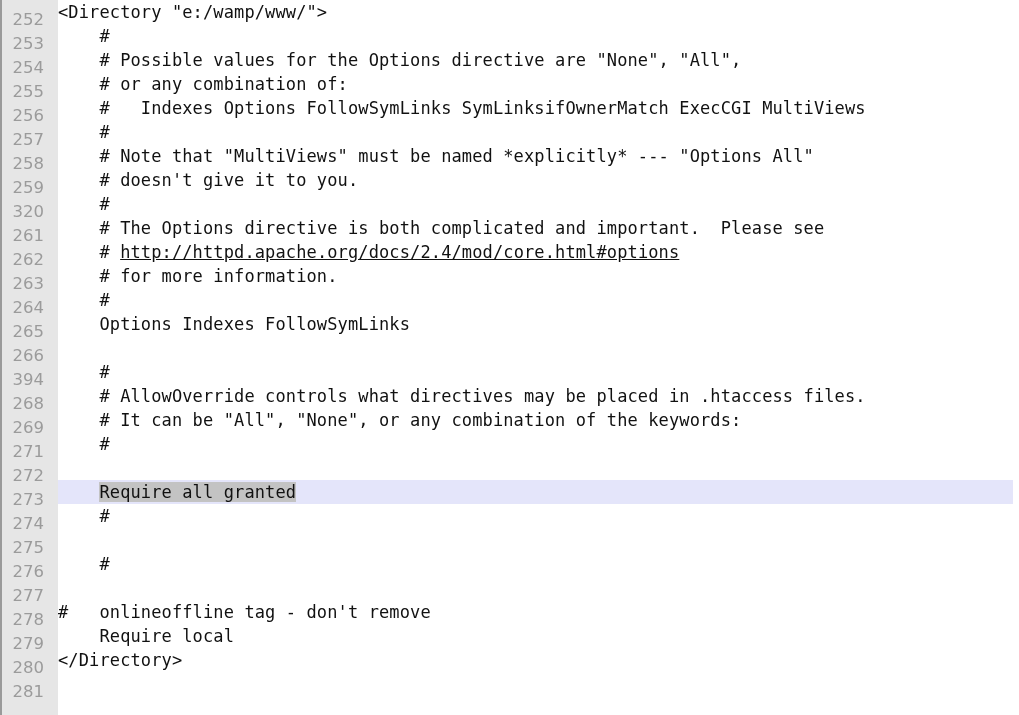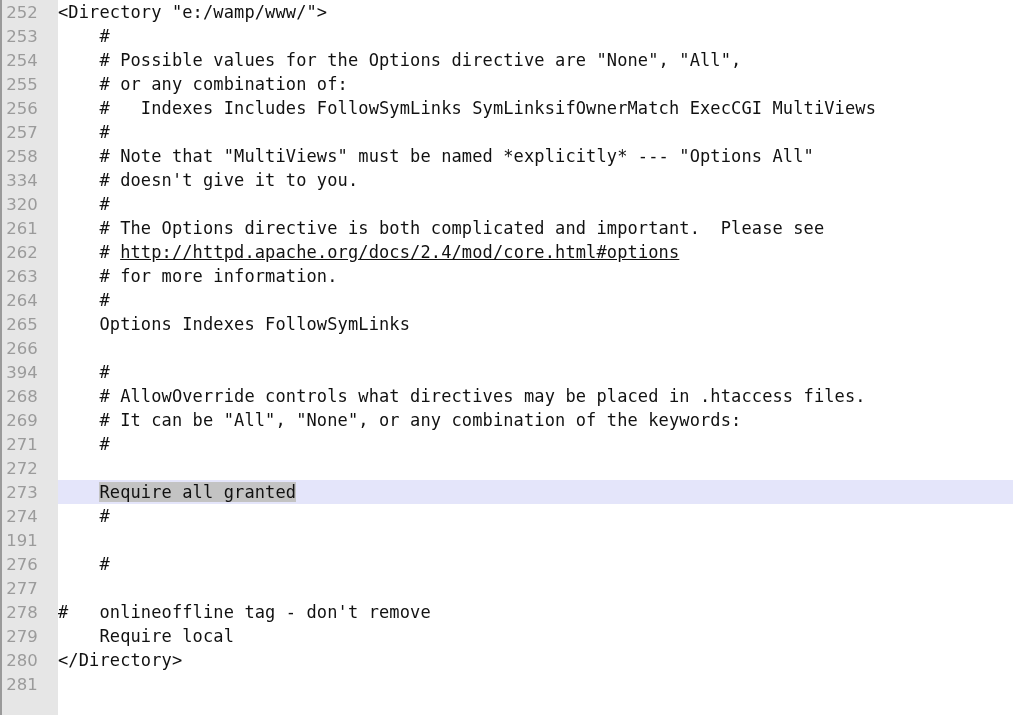--- a/index.html
+++ b/index.html
@@ -53,23 +53,23 @@
     left: 58px;
     top: 0;
     width: 955px;
     height: 24px;
     background: #e4e5fa;
     z-index: 0;
   }
   .ln {
     position: absolute;
     left: 0;
-    top: 1px;
+    top: 8px;
     width: 44px;
-    text-align: center;
+    text-align: right;
     color: #9b9b9b;
     font-size: 16.5px;
     line-height: 24px;
     font-family: "DejaVu Sans", "Liberation Sans", sans-serif;
     z-index: 3;
     -webkit-user-select: none;
     user-select: none;
   }
   .txt {
     position: absolute;
@@ -91,39 +91,39 @@
 <body>
 
 <div id="editor">
   <div class="gutter-bg"></div>
   <div class="gutter-edge"></div>
   <div class="code-area" id="code-area">
       <div class="line"><span class="ln">252</span><span class="txt">&lt;Directory "e:/wamp/www/"&gt;</span></div>
       <div class="line"><span class="ln">253</span><span class="txt">    #</span></div>
       <div class="line"><span class="ln">254</span><span class="txt">    # Possible values for the Options directive are "None", "All",</span></div>
       <div class="line"><span class="ln">255</span><span class="txt">    # or any combination of:</span></div>
-      <div class="line"><span class="ln">256</span><span class="txt">    #   Indexes Includes FollowSymLinks SymLinksifOwnerMatch ExecCGI MultiViews</span></div>
+      <div class="line"><span class="ln">256</span><span class="txt">    #   Indexes Options FollowSymLinks SymLinksifOwnerMatch ExecCGI MultiViews</span></div>
       <div class="line"><span class="ln">257</span><span class="txt">    #</span></div>
       <div class="line"><span class="ln">258</span><span class="txt">    # Note that "MultiViews" must be named *explicitly* --- "Options All"</span></div>
-      <div class="line"><span class="ln">334</span><span class="txt">    # doesn't give it to you.</span></div>
+      <div class="line"><span class="ln">259</span><span class="txt">    # doesn't give it to you.</span></div>
       <div class="line"><span class="ln">320</span><span class="txt">    #</span></div>
       <div class="line"><span class="ln">261</span><span class="txt">    # The Options directive is both complicated and important.  Please see</span></div>
       <div class="line"><span class="ln">262</span><span class="txt"><span>    # </span><span class="link">http://httpd.apache.org/docs/2.4/mod/core.html#options</span></span></div>
       <div class="line"><span class="ln">263</span><span class="txt">    # for more information.</span></div>
       <div class="line"><span class="ln">264</span><span class="txt">    #</span></div>
       <div class="line"><span class="ln">265</span><span class="txt">    Options Indexes FollowSymLinks</span></div>
       <div class="line"><span class="ln">266</span><span class="txt"></span></div>
       <div class="line"><span class="ln">394</span><span class="txt">    #</span></div>
       <div class="line"><span class="ln">268</span><span class="txt">    # AllowOverride controls what directives may be placed in .htaccess files.</span></div>
       <div class="line"><span class="ln">269</span><span class="txt">    # It can be "All", "None", or any combination of the keywords:</span></div>
       <div class="line"><span class="ln">271</span><span class="txt">    #</span></div>
       <div class="line"><span class="ln">272</span></div>
       <div class="line current"><div class="line-bg"></div><span class="ln">273</span><span class="txt"><span>    </span><span class="sel">Require all granted</span></span></div>
       <div class="line"><span class="ln">274</span><span class="txt">    #</span></div>
-      <div class="line"><span class="ln">191</span></div>
+      <div class="line"><span class="ln">275</span></div>
       <div class="line"><span class="ln">276</span><span class="txt">    #</span></div>
       <div class="line"><span class="ln">277</span><span class="txt"></span></div>
       <div class="line"><span class="ln">278</span><span class="txt">#   onlineoffline tag - don't remove</span></div>
       <div class="line"><span class="ln">279</span><span class="txt">    Require local</span></div>
       <div class="line"><span class="ln">280</span><span class="txt">&lt;/Directory&gt;</span></div>
       <div class="line"><span class="ln">281</span><span class="txt"></span></div>
     </div>
 </div>
 
 </body></html>

